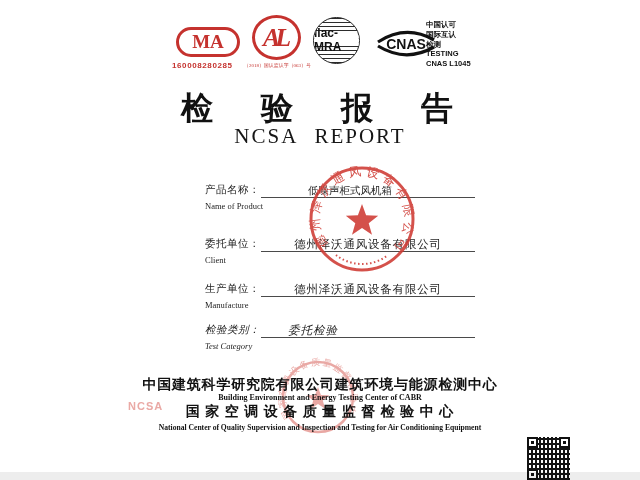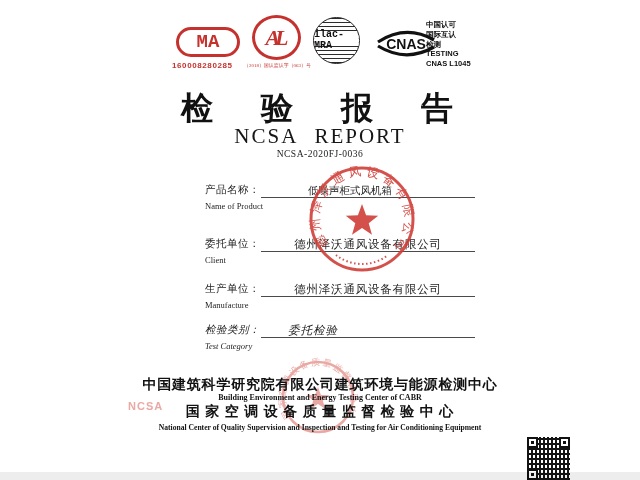--- a/index.html
+++ b/index.html
@@ -4,33 +4,33 @@
 <style>
   html,body{margin:0;padding:0;}
   body{width:640px;height:480px;background:#ffffff;position:relative;overflow:hidden;
        font-family:"Liberation Serif", serif;color:#1a1a1a;}
   .abs{position:absolute;}
   .center{left:0;width:640px;text-align:center;}
 
   
   .cma{left:176px;top:27px;width:58px;height:24px;border:3.5px solid #c5322e;border-radius:15px;
        color:#c5322e;display:flex;align-items:center;justify-content:center;
-       font-family:Liberation Mono, monospace;font-weight:bold;font-size:19px;letter-spacing:0px;}
+       font-family:Liberation Serif, serif;font-weight:bold;font-size:19px;letter-spacing:0px;}
   .cma-number{left:172px;top:61px;font-family:"Liberation Sans",sans-serif;font-weight:bold;
        font-size:8px;color:#c5322e;letter-spacing:.6px;}
   .cal{left:252px;top:15px;width:39px;height:39px;border:3.5px solid #c5322e;border-radius:50%;
        color:#c5322e;display:flex;align-items:center;justify-content:center;
-       font-weight:bold;font-size:22px;font-style:italic;letter-spacing:-5px;padding-right:4px;}
+       font-weight:bold;font-size:26px;font-style:italic;letter-spacing:-5px;padding-right:4px;}
   .cal-caption{left:244px;top:62px;color:#c5322e;font-size:8px;white-space:nowrap;
        transform:scale(0.62);transform-origin:left top;}
   .ilac{left:313px;top:17px;width:45px;height:45px;border-radius:50%;border:1px solid #222;
        background:repeating-linear-gradient(180deg,#2b2b2b 0 1px,#fdfdfd 1px 4px);overflow:hidden;}
   .ilac-band{position:absolute;left:0;right:0;top:16px;height:12px;background:#fff;
        display:flex;align-items:center;justify-content:center;color:#111;
-       font-family:Liberation Mono, monospace;font-weight:bold;font-size:10px;}
+       font-family:Liberation Sans, sans-serif;font-weight:bold;font-size:12px;}
   .cnas-box{left:375px;top:27px;width:62px;height:32px;text-decoration:underline;}
   .accred{left:426px;top:20px;font-family:"Liberation Sans",sans-serif;font-weight:bold;
        font-size:7.5px;line-height:9.8px;color:#111;}
 
   
   .title-zh{top:87px;font-size:32px;font-weight:bold;letter-spacing:6px;word-spacing:28px;color:#111;}
   .title-en{top:124px;font-size:21px;letter-spacing:2px;word-spacing:10px;color:#161616;}
   .report-no{top:149px;font-size:9.5px;letter-spacing:.5px;color:#222;}
 
   
@@ -93,21 +93,20 @@
   <div class="abs accred">
     <div>中国认可</div>
     <div>国际互认</div>
     <div>检测</div>
     <div>TESTING</div>
     <div>CNAS L1045</div>
   </div>
 
   <div class="abs center title-zh">检 验 报 告</div>
   <div class="abs center title-en">NCSA REPORT</div>
-  <div class="abs center report-no">NCSA-2020FJ-0036</div>
 
   <div class="field" style="top:183px;">
     <div class="f-label">
       <div class="f-zh">产品名称：</div>
       <div class="f-en">Name of Product</div>
     </div>
     <div class="f-line">
       <span class="f-value v1">低噪声柜式风机箱</span>
     </div>
   </div>

